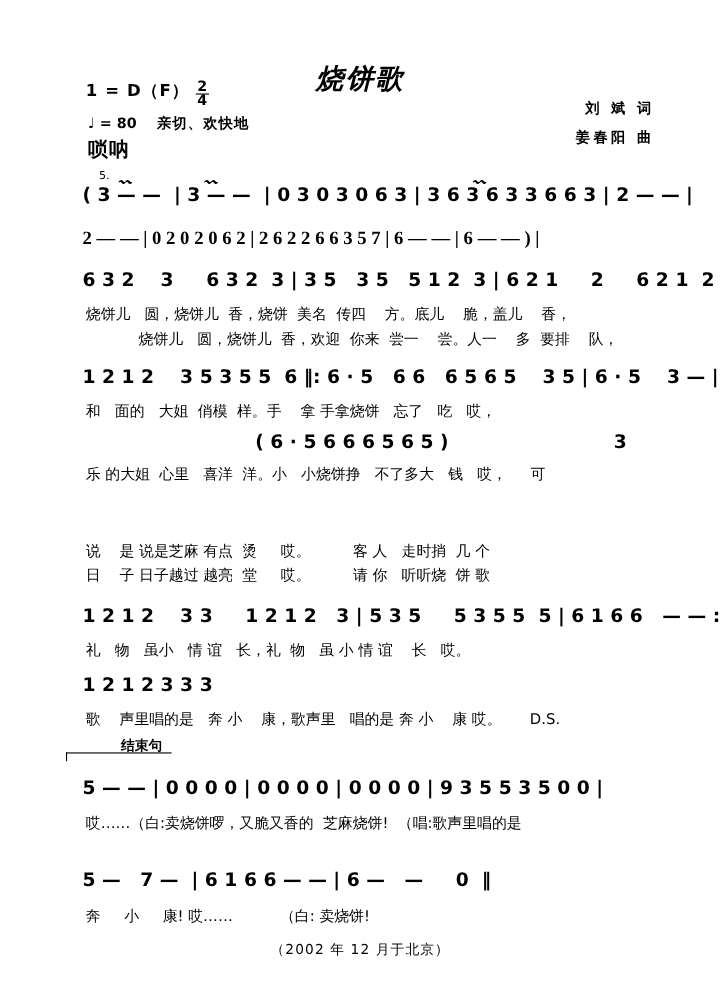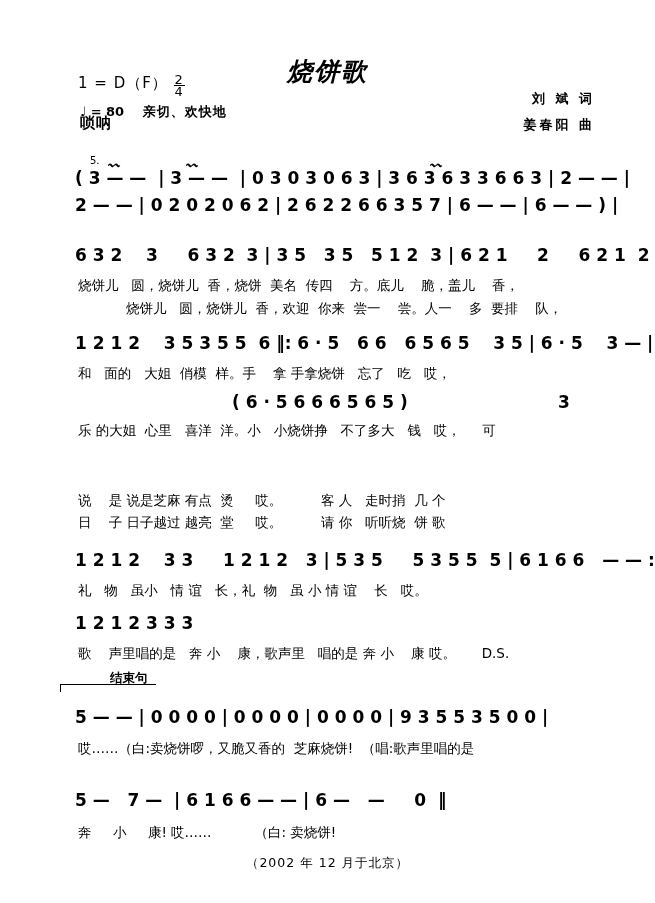--- a/index.html
+++ b/index.html
@@ -40,21 +40,21 @@
   }
   .credit-1 { top: 90px; }
   .credit-2 { top: 116px; }
 
   .keyline {
     position: absolute;
     left: 78px;
     top: 72px;
     font-family: "DejaVu Sans", sans-serif;
     font-size: 15px;
-    font-weight: normal;
+    font-weight: bold;
     letter-spacing: 1px;
   }
   .keyline .frac {
     display: inline-block;
     position: relative;
     top: 2px;
     font-size: 13px;
     line-height: 0.85;
     text-align: center;
     vertical-align: middle;
@@ -68,23 +68,23 @@
     top: 103px;
     font-family: "DejaVu Sans", sans-serif;
     font-size: 13px;
     font-weight: bold;
   }
   .tempo .mood { margin-left: 14px; letter-spacing: 1px; }
 
   .instr {
     position: absolute;
     left: 80px;
-    top: 114px;
+    top: 124px;
     font-family: "DejaVu Sans", sans-serif;
-    font-size: 15px;
+    font-size: 18px;
     font-weight: bold;
     letter-spacing: 1px;
     text-align: center;
   }
   .notes {
     position: absolute;
     left: 75px;
     font-size: 17px;
     letter-spacing: 0px;
     font-family: "DejaVu Sans", sans-serif;
@@ -154,21 +154,21 @@
   </div>
 
   <div class="instr">唢呐</div>
 
   <div class="notes" style="top:168px;">( 3 — —  | 3 — —  | 0 3 0 3 0 6 3 | 3 6 3 6 3 3 6 6 3 | 2 — — |</div>
   <div class="wavy" style="top:155px; left:108px;">〰</div>
   <div class="wavy" style="top:155px; left:186px;">〰</div>
   <div class="wavy" style="top:155px; left:430px;">〰</div>
   <div class="wavy" style="top:155px; left:90px; font-size:10px;">5.</div>
 
-  <div class="notes" style="top:195px;">2 — — | 0 2 0 2 0 6 2 | 2 6 2 2 6 6 3 5 7 | 6 — — | 6 — — ) |</div>
+  <div class="notes" style="top:207px;font-family:Liberation Serif, serif;">2 — — | 0 2 0 2 0 6 2 | 2 6 2 2 6 6 3 5 7 | 6 — — | 6 — — ) |</div>
 
   <div class="notes" style="top:245px;">6 3 2    3     6 3 2  3 | 3 5   3 5   5 1 2  3 | 6 2 1     2     6 2 1  2 |</div>
   <div class="lyric" style="top:277px;">烧饼儿   圆，烧饼儿  香，烧饼  美名  传四    方。底儿    脆，盖儿    香，</div>
   <div class="lyric" style="top:300px;margin-left:48px;">烧饼儿   圆，烧饼儿  香，欢迎  你来  尝一    尝。人一    多  要排    队，</div>
 
   <div class="notes" style="top:333px;text-align:right;">1 2 1 2    3 5 3 5 5  6 ‖: 6 · 5   6 6   6 5 6 5    3 5 | 6 · 5    3 — |</div>
   <div class="lyric" style="top:365px;">和   面的   大姐  俏模  样。手    拿 手拿烧饼   忘了   吃   哎，</div>
 
   <div class="notes" style="top:392px; left:232px;">( 6 · 5 6 6 6 5 6 5 )</div>
   <div class="notes" style="top:392px; left:558px;">3</div>

